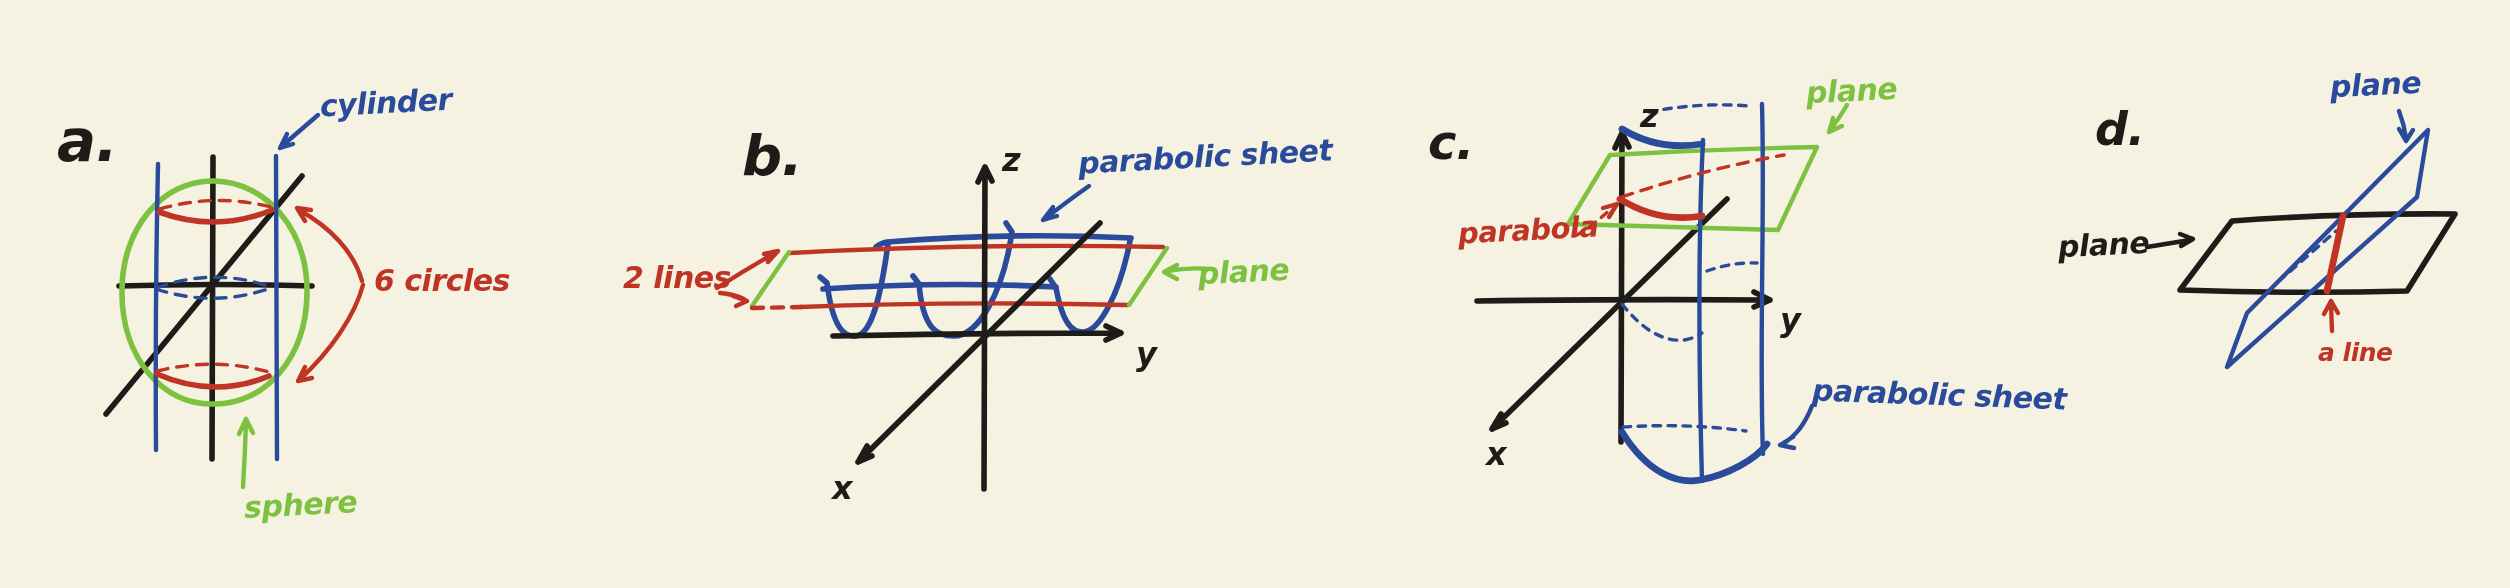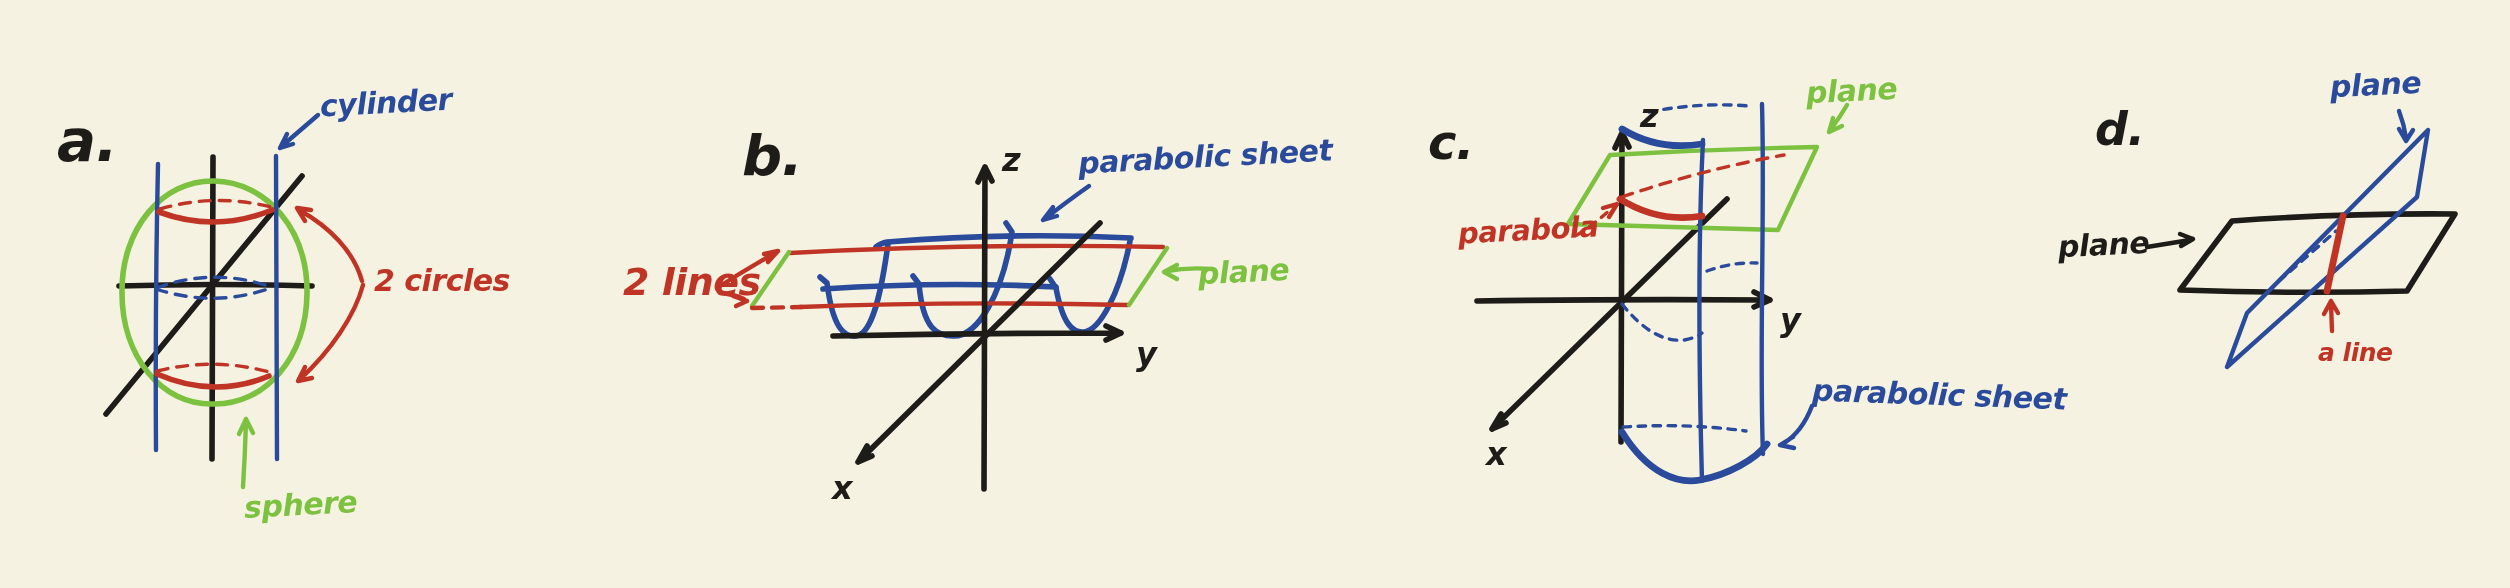--- a/index.html
+++ b/index.html
@@ -122,25 +122,25 @@
       <path class="r w6" d="M2343,216 L2327,291"></path>
 
       <path class="k w4" d="M2147,247 L2190,240 M2193,239 L2180,234 M2193,239 L2181,246"></path>
       <path class="b w4" d="M2399,111 Q2404,124 2406,138 M2406,141 L2399,129 M2406,141 L2413,130"></path>
       <path class="r w4" d="M2332,331 L2331,304 M2331,301 L2324,314 M2331,301 L2338,313"></path>
     </g>
   </svg>
 
   <div class="lbl c-ink" style="left:57px;top:112px;font-size:58px;">a.</div>
   <div class="lbl c-blue tilt-l" style="left:320px;top:88px;font-size:30px;">cylinder</div>
-  <div class="lbl c-red" style="left:374px;top:266px;font-size:30px;">2 circles</div>
+  <div class="lbl c-red" style="left:374px;top:266px;font-size:30px;">6 circles</div>
   <div class="lbl c-green tilt-l" style="left:244px;top:490px;font-size:30px;">sphere</div>
 
   <div class="lbl c-ink" style="left:742px;top:128px;font-size:56px;">b.</div>
-  <div class="lbl c-red" style="left:623px;top:263px;font-size:38px;">2 lines</div>
+  <div class="lbl c-red" style="left:623px;top:263px;font-size:30px;">2 lines</div>
   <div class="lbl c-blue tilt-l" style="left:1078px;top:142px;font-size:30px;">parabolic sheet</div>
   <div class="lbl c-green tilt-l" style="left:1198px;top:257px;font-size:30px;">plane</div>
   <div class="lbl c-ink" style="left:1002px;top:144px;font-size:32px;">z</div>
   <div class="lbl c-ink" style="left:1136px;top:338px;font-size:32px;">y</div>
   <div class="lbl c-ink" style="left:832px;top:472px;font-size:32px;">x</div>
 
   <div class="lbl c-ink" style="left:1428px;top:118px;font-size:48px;">c.</div>
   <div class="lbl c-red tilt-l" style="left:1458px;top:216px;font-size:29px;">parabola</div>
   <div class="lbl c-green tilt-l" style="left:1806px;top:76px;font-size:30px;">plane</div>
   <div class="lbl c-blue tilt-r" style="left:1812px;top:380px;font-size:30px;">parabolic sheet</div>

